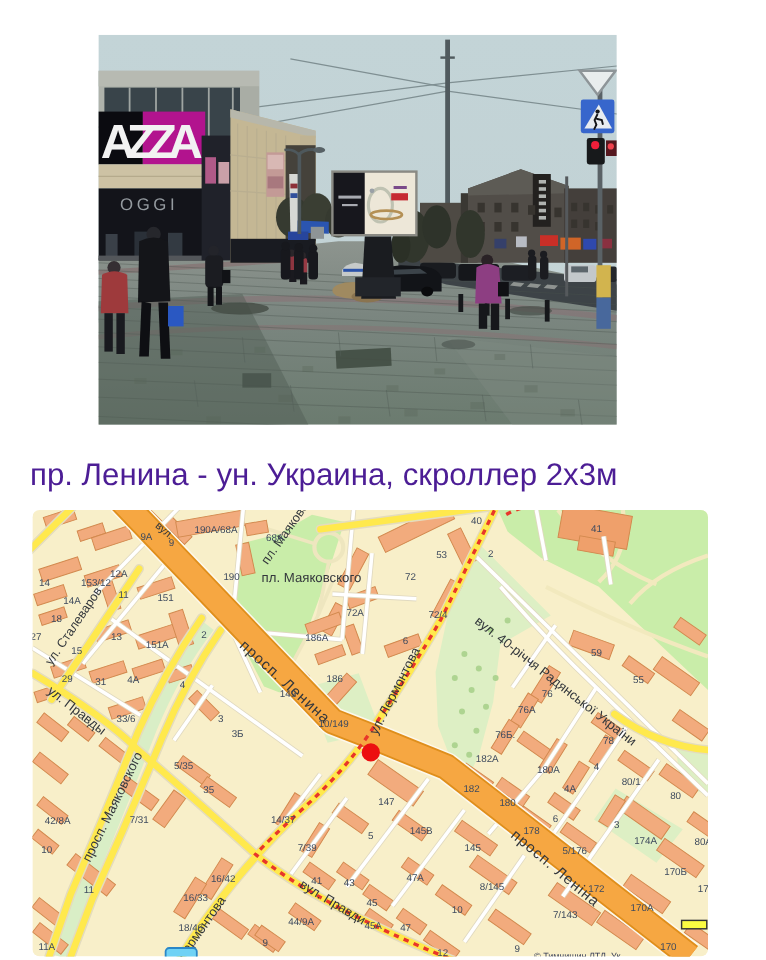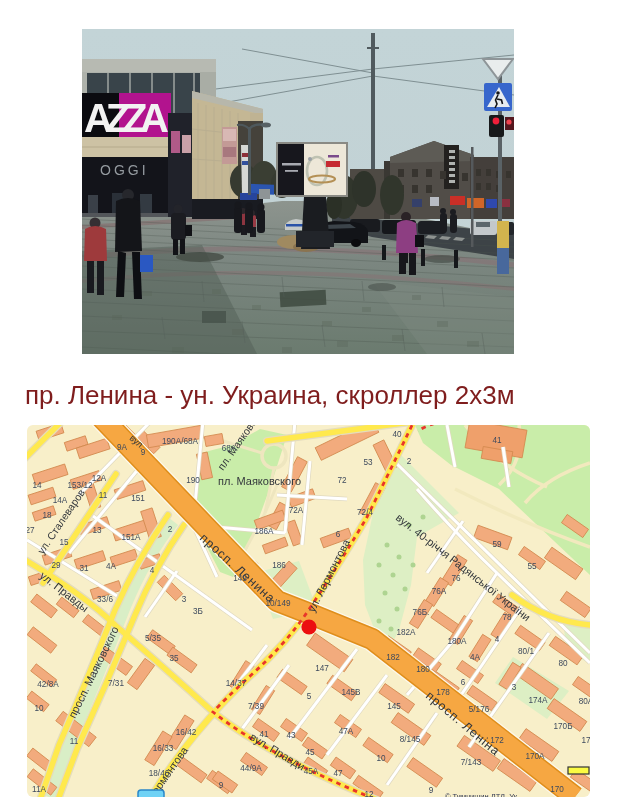--- a/index.html
+++ b/index.html
@@ -1,18 +1,18 @@
 <!DOCTYPE html>
 <html><head><meta charset="utf-8">
 <style>
 html,body{margin:0;padding:0;background:#fff;width:638px;height:800px;overflow:hidden}
 *{font-family:"Liberation Sans",sans-serif}
 #page{position:relative;width:638px;height:800px;background:#fff}
 .photo{position:absolute;left:82px;top:29px}
-.caption{position:absolute;left:25px;top:380px;font-size:26px;color:#7f1d1d;letter-spacing:0px}
+.caption{position:absolute;left:25px;top:380px;font-size:26px;color:#4c1d95;letter-spacing:0px}
 .map{position:absolute;left:27px;top:425px}
 </style></head>
 <body>
 <div id="page">
 
 <svg class="photo" width="432" height="325" viewBox="0 0 432 325">
 <defs>
 <linearGradient id="sky" x1="0" y1="0" x2="0" y2="1">
 <stop offset="0" stop-color="#c3d4d7"></stop>
           <stop offset="0.7" stop-color="#c2d2d5"></stop>

